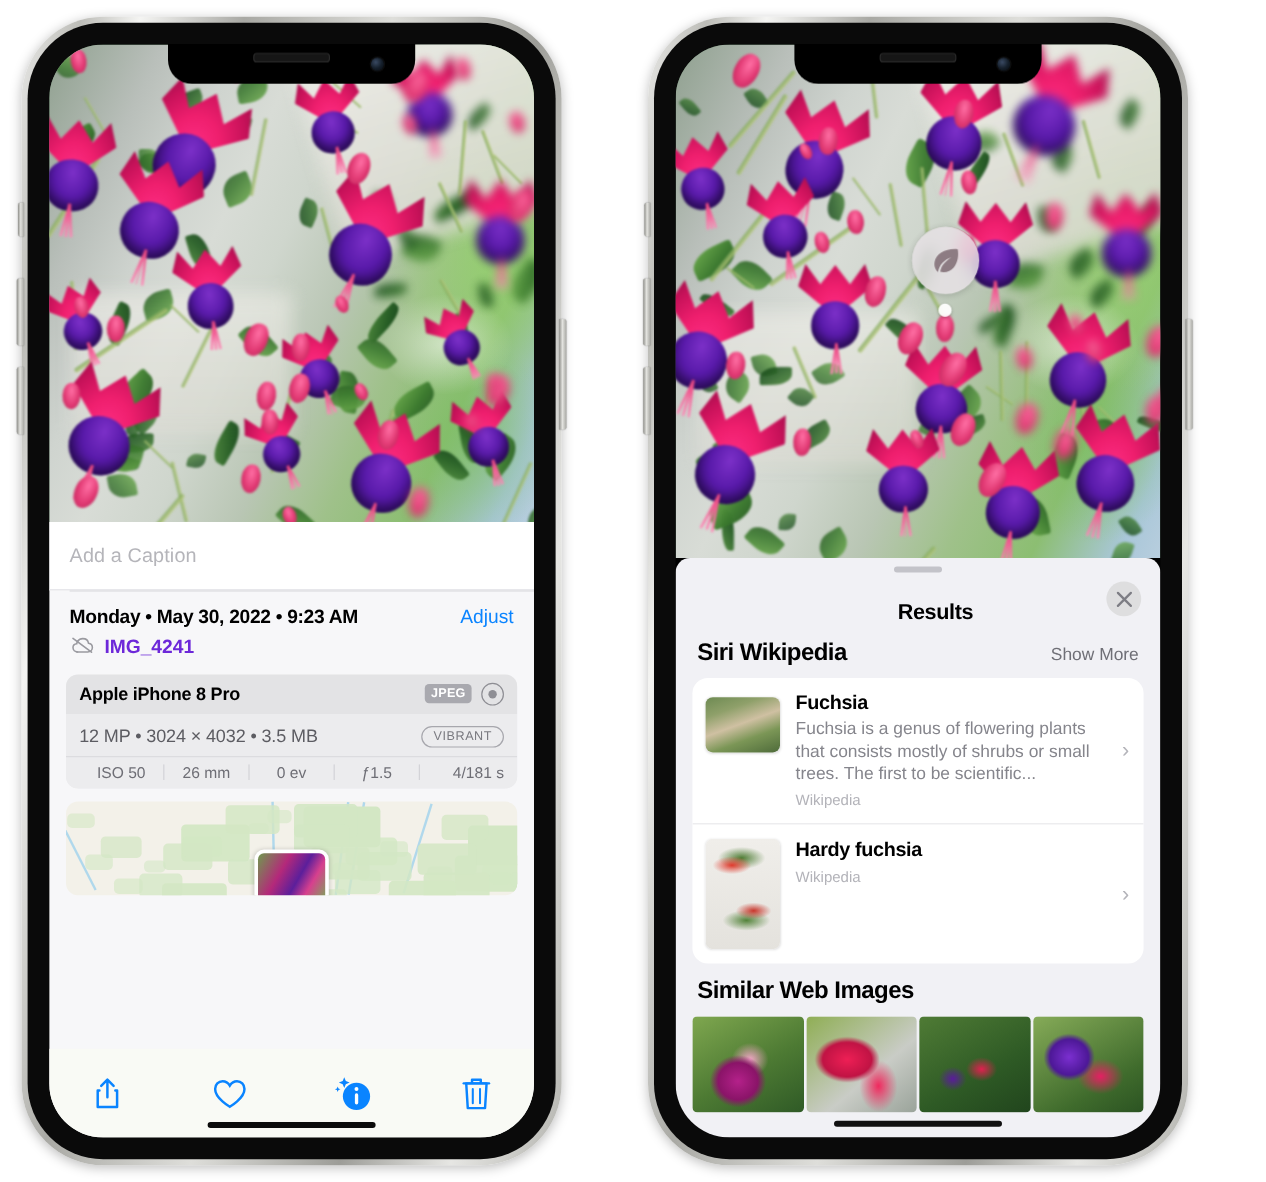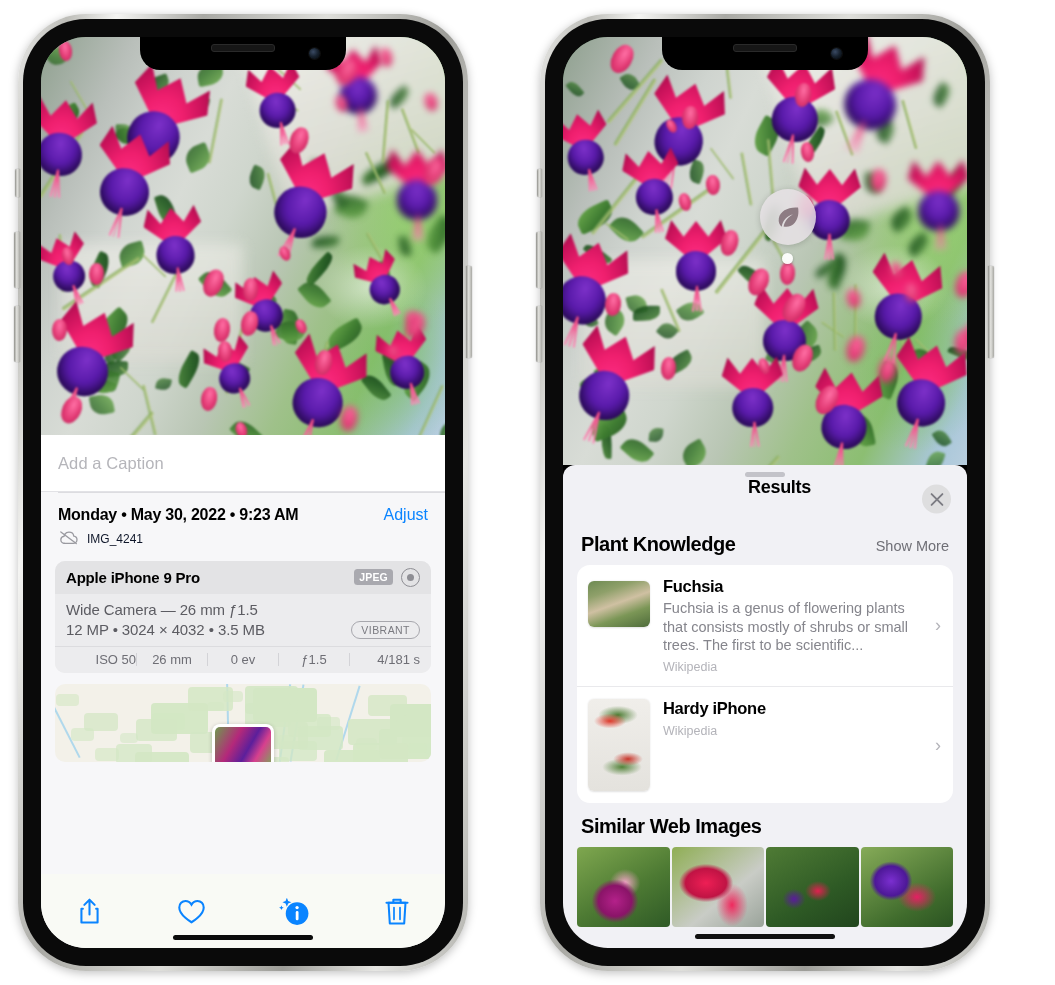--- a/index.html
+++ b/index.html
@@ -80,42 +80,42 @@
   .lookup-txt em{font-style:normal;font-weight:400;color:#8d8d93;}
   .chev{color:#a9a9b0;font-weight:400;margin-left:4px;font-size:15px;}
 
   .divider{height:.5px;background:#dcdce0;margin-left:17px;}
 
   .meta{padding:13px 17px 0 17px;}
   .meta-line{display:flex;align-items:baseline;justify-content:space-between;}
   .meta-date{font-size:16px;font-weight:700;color:#000;letter-spacing:-.25px;}
   .adjust{font-size:16px;color:#0a84ff;font-weight:400;}
   .meta-file{display:flex;align-items:center;gap:8px;margin-top:6px;}
-  .meta-fname{font-size:12px;color:#0f172a;}
+  .meta-fname{font-size:16px;color:#6d28d9;font-weight:bold;}
 
   .camcard{margin:12px 14px 0 14px;border-radius:10px;overflow:hidden;background:#ececed;}
   .cam-head{display:flex;align-items:center;justify-content:space-between;
      padding:7px 11px;background:#e3e3e5;}
   .cam-model{font-size:15px;font-weight:700;color:#000;letter-spacing:-.2px;}
   .cam-badges{display:flex;align-items:center;gap:8px;}
   .jpeg{background:#a9a9af;color:#fff;font-size:10.5px;font-weight:700;
      border-radius:3.5px;padding:2px 5px;letter-spacing:.2px;}
   .aper-ic{width:17px;height:17px;border-radius:50%;border:1.6px solid #8e8e94;
      display:flex;align-items:center;justify-content:center;}
   .aper-ic i{width:7px;height:7px;border-radius:50%;background:#8e8e94;display:block;}
   .cam-body{padding:7px 11px 7px 11px;background:#ececee;}
   .cam-l1{font-size:15px;color:#5c5c62;letter-spacing:-.1px;}
   .cam-l2{display:flex;align-items:center;justify-content:space-between;margin-top:3px;}
   .cam-l2 span.t{font-size:15px;color:#5c5c62;letter-spacing:-.1px;}
   .vibrant{border:1px solid #a7a7ad;border-radius:9px;font-size:10.5px;
      color:#7a7a80;padding:2px 9px;letter-spacing:.45px;}
   .cam-foot{display:flex;align-items:center;background:#ececee;
      border-top:.5px solid #dcdcdf;padding:5px 11px 6px;}
   .cam-foot .c{flex:1;text-align:center;font-size:13px;color:#6e6e75;white-space:nowrap;}
-  .cam-foot .c:first-child{text-align:right;}
+  .cam-foot .c:first-child{text-align:center;}
   .cam-foot .c:last-child{text-align:right;}
   .cam-foot .sep{width:1px;height:13px;background:#d3d3d7;}
 
   .mapcard{margin:11px 14px 0 14px;height:78px;border-radius:10px;overflow:hidden;position:relative;
      background:#f3f1e9;}
   .mapcard .g{position:absolute;background:#d3e7c4;border-radius:4px;}
   .mapcard .riv{position:absolute;background:#9fd2ec;}
   .pin{position:absolute;left:50%;bottom:-8px;transform:translateX(-50%);
      width:56px;height:40px;border-radius:8px;background:#fff;padding:3px;
      box-shadow:0 1px 4px rgba(0,0,0,.22);}
@@ -135,21 +135,21 @@
      background:rgba(232,226,230,.82);backdrop-filter:blur(6px);
      display:flex;align-items:center;justify-content:center;z-index:12;
      box-shadow:0 1px 6px rgba(0,0,0,.18);}
   .badge-dot{position:absolute;width:11px;height:11px;border-radius:50%;
      background:rgba(255,255,255,.93);z-index:12;box-shadow:0 1px 3px rgba(0,0,0,.25);}
 
   .results{position:absolute;left:0;width:404px;background:#f1f1f5;
      border-radius:12px 12px 0 0;overflow:hidden;}
   .grabber{width:40px;height:5px;border-radius:3px;background:#c3c3c9;
      margin:7px auto 0;}
-  .res-head{position:relative;height:44px;display:flex;align-items:flex-start;justify-content:center;padding-left:29px;}
+  .res-head{position:relative;height:44px;display:flex;align-items:flex-end;justify-content:center;padding-left:29px;}
   .res-title{font-size:18px;font-weight:700;color:#000;letter-spacing:-.3px;}
   .close{position:absolute;right:16px;top:50%;transform:translateY(-50%);
      width:29px;height:29px;border-radius:50%;background:#dededf;
      display:flex;align-items:center;justify-content:center;}
 
   .sec-head{display:flex;align-items:baseline;justify-content:space-between;
      padding:12px 18px 9px 18px;}
   .sec-title{font-size:20px;font-weight:700;color:#000;letter-spacing:-.45px;}
   .show-more{font-size:14.5px;color:#6f6f76;}
 
@@ -414,30 +414,29 @@
               <path d="M8.3 5.1c-.5.8-.8 1.7-.9 2.6-2.2.2-3.9 1.9-3.9 4 0 2.5 2.1 4.5 4.7 4.5" fill="none" stroke="#9a9aa0" stroke-width="1.6" stroke-linecap="round"></path>
               <line x1="3.5" y1="2.2" x2="22.6" y2="16.4" stroke="#9a9aa0" stroke-width="1.7" stroke-linecap="round"></line>
             </svg>
           </span>
           <span class="meta-fname">IMG_4241</span>
         </div>
       </div>
 
       <div class="camcard">
         <div class="cam-head">
-          <span class="cam-model">Apple iPhone 9 Pro</span>
+          <span class="cam-model">Apple iPhone 8 Pro</span>
           <span class="cam-badges">
             <span class="jpeg">JPEG</span>
             <span class="aper-ic">
                 <i></i>
               </span>
           </span>
         </div>
         <div class="cam-body">
-          <div class="cam-l1">Wide Camera — 26 mm ƒ1.5</div>
           <div class="cam-l2">
             <span class="t">12 MP • 3024 × 4032 • 3.5 MB</span>
             <span class="vibrant">VIBRANT</span>
           </div>
         </div>
         <div class="cam-foot">
           <span class="c">ISO 50</span>
           <span class="sep"></span>
           <span class="c">26 mm</span>
           <span class="sep"></span>
@@ -764,38 +763,38 @@
       <div class="res-head">
         <span class="res-title">Results</span>
         <span class="close">
           <svg width="14" height="14" viewBox="0 0 14 14" aria-hidden="true">
             <path d="M1.6 1.6l10.8 10.8M12.4 1.6L1.6 12.4" stroke="#7d7d84" stroke-width="1.9" stroke-linecap="round"></path>
           </svg>
         </span>
       </div>
 
       <div class="sec-head">
-        <span class="sec-title">Plant Knowledge</span>
+        <span class="sec-title">Siri Wikipedia</span>
         <span class="show-more">Show More</span>
       </div>
 
       <div class="kcard">
         <div class="krow">
           <span class="kthumb t1" id="kt1"></span>
           <span class="kbody">
             <div class="ktitle">Fuchsia</div>
             <div class="kdesc">Fuchsia is a genus of flowering plants that consists mostly of shrubs or small trees. The first to be scientific...</div>
             <div class="ksrc">Wikipedia</div>
           </span>
           <span class="kchev">›</span>
         </div>
         <div class="krow">
           <span class="kthumb t2" id="kt2" style="background: radial-gradient(26px 12px at 22px 22px, rgb(224, 59, 46) 0%, transparent 62%), radial-gradient(24px 11px at 40px 60px, rgb(200, 54, 43) 0%, transparent 62%), radial-gradient(30px 14px at 30px 16px, rgb(78, 125, 52) 0%, transparent 66%), radial-gradient(30px 13px at 34px 68px, rgb(83, 131, 58) 0%, transparent 66%), linear-gradient(rgb(240, 238, 234), rgb(228, 226, 221));"></span>
           <span class="kbody">
-            <div class="ktitle">Hardy iPhone</div>
+            <div class="ktitle">Hardy fuchsia</div>
             <div class="ksrc">Wikipedia</div>
           </span>
           <span class="kchev">›</span>
         </div>
       </div>
 
       <div class="sec-head" style="padding-bottom:7px">
         <span class="sec-title">Similar Web Images</span>
       </div>
 

